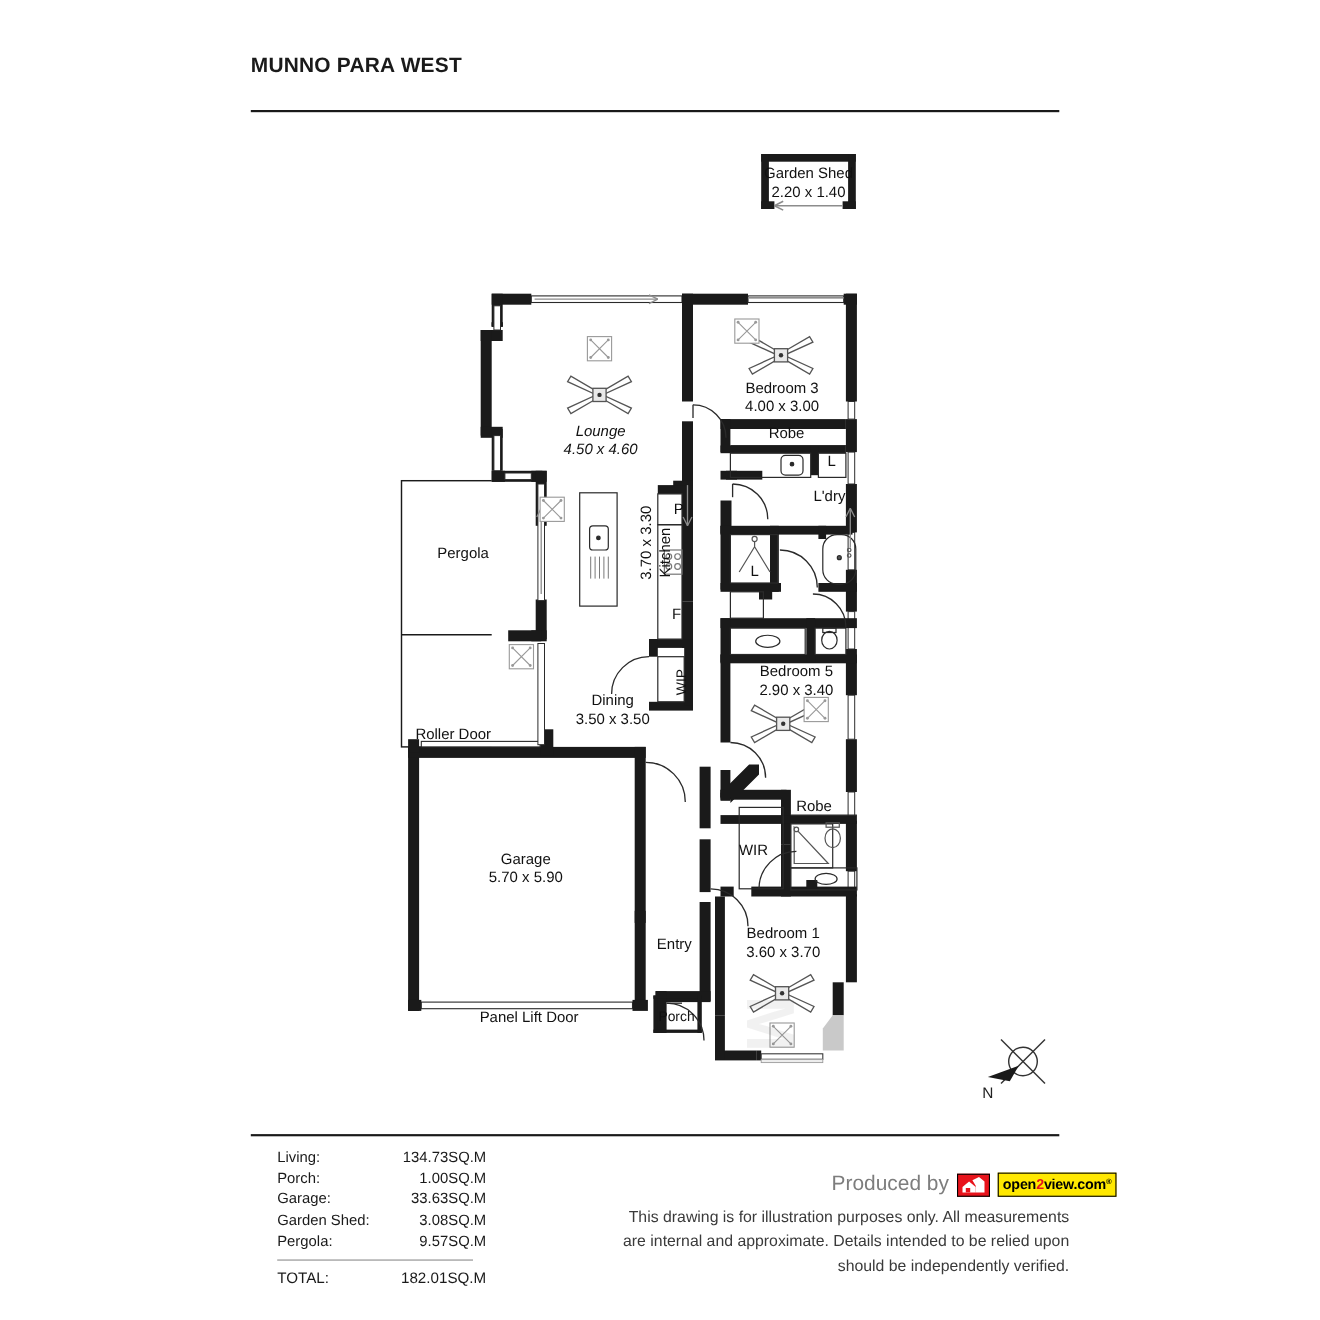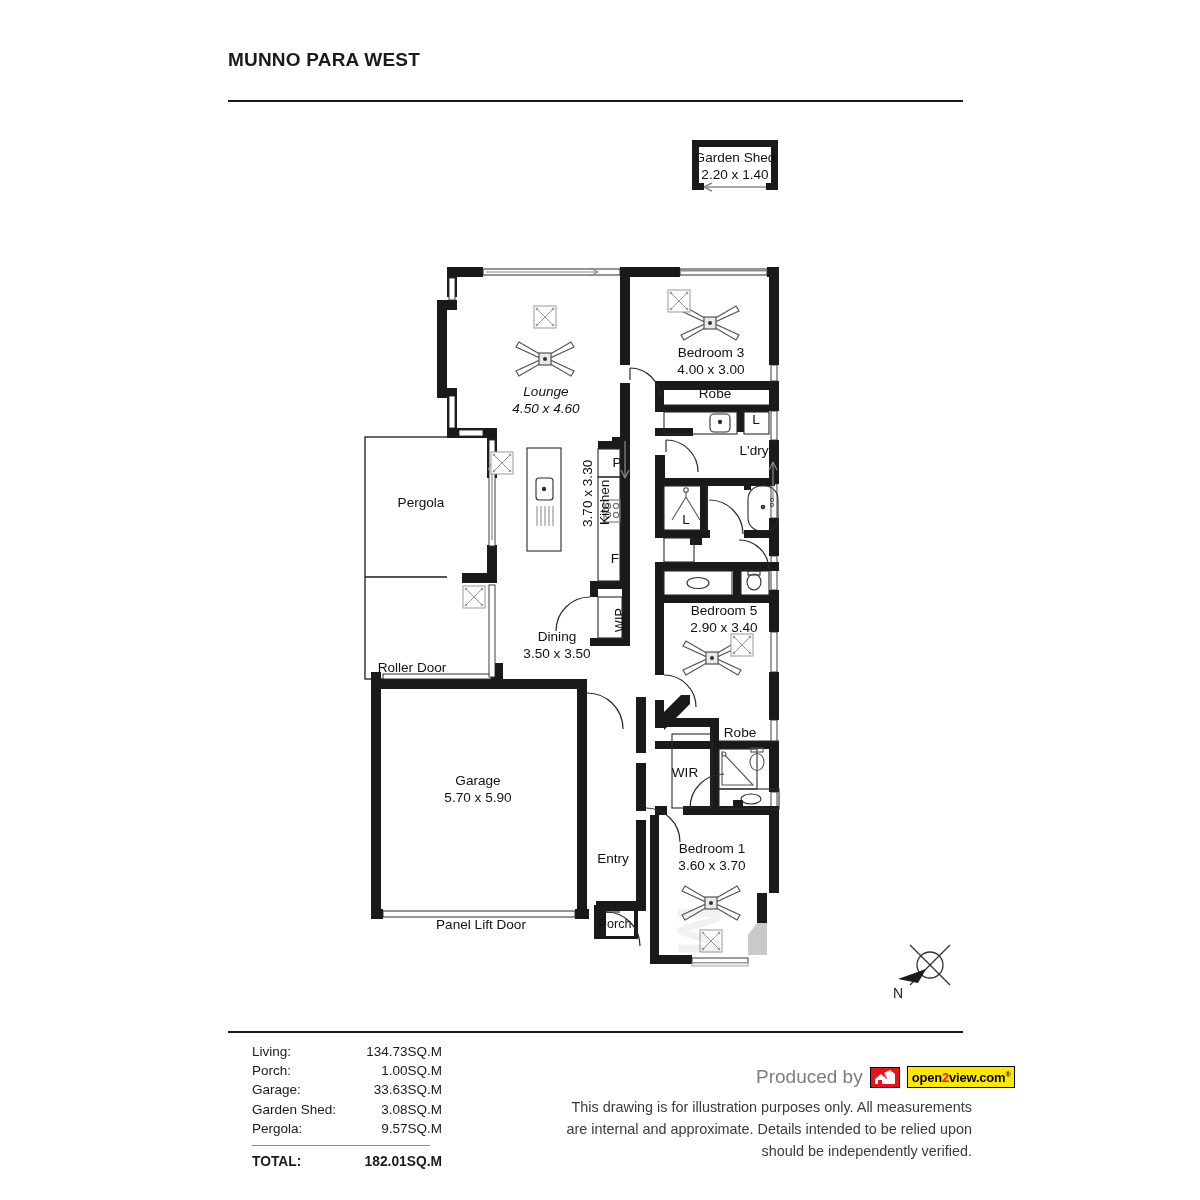--- a/index.html
+++ b/index.html
@@ -76,21 +76,21 @@
     justify-content: space-between;
   }
   .area-val { text-align: right; }
   #areas-sep {
     width: 178px;
     height: 1px;
     background: #8c8c8c;
     margin: 7px 0 6px 0;
   }
   .total-row {
-    font-weight: bold;
+    font-weight: normal;
     font-size: 13.8px;
   }
 
   #produced {
     position: absolute;
     left: 756px;
     top: 1066px;
     display: flex;
     align-items: center;
     gap: 7px;

